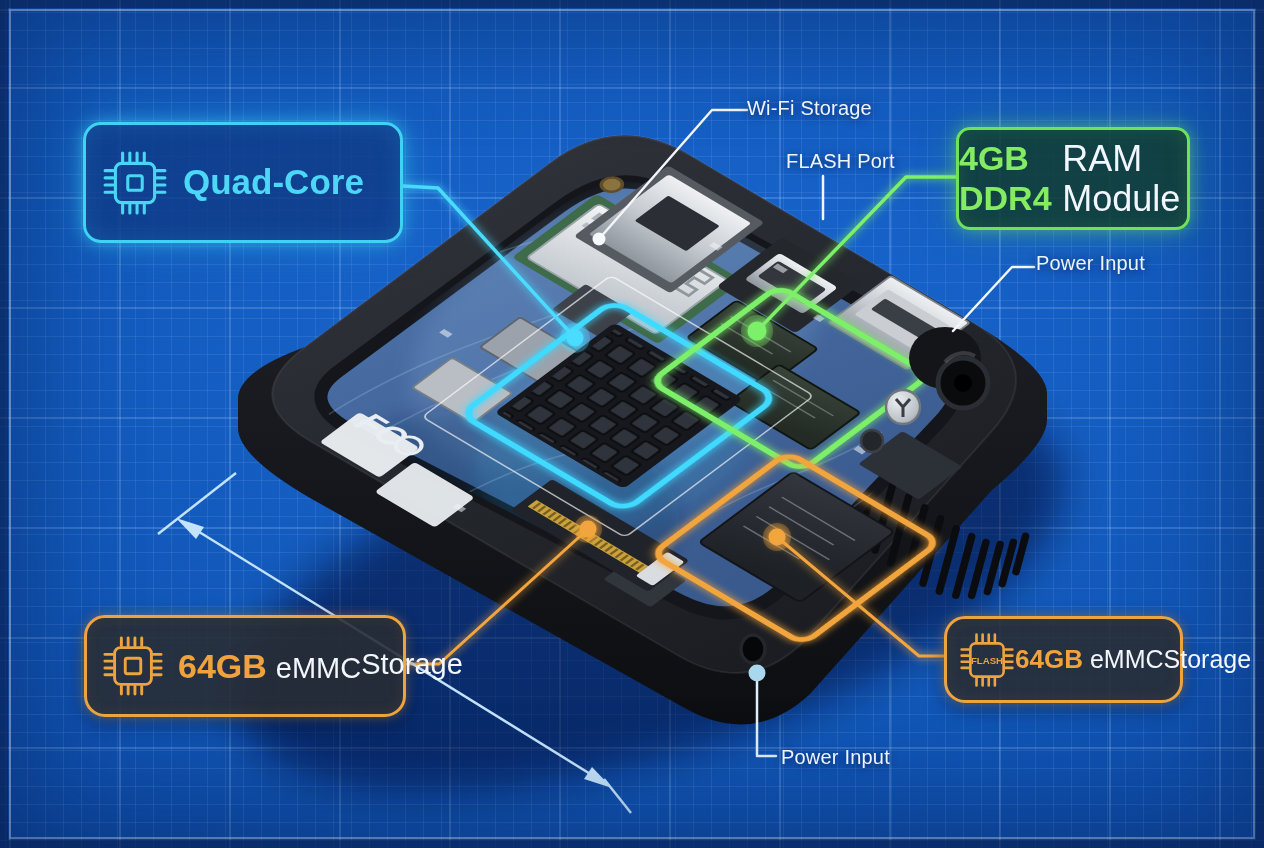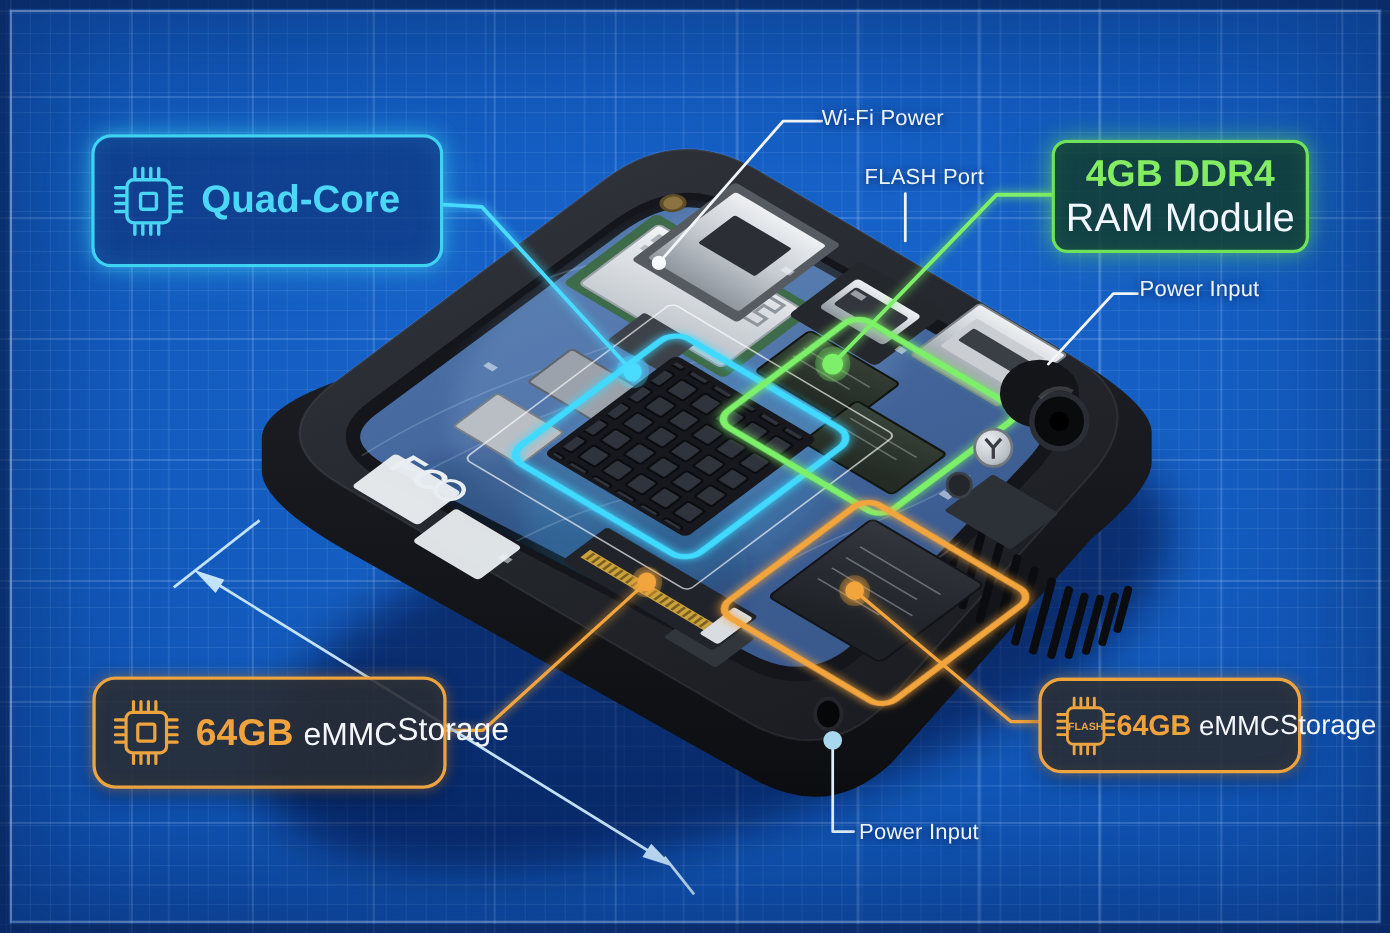--- a/index.html
+++ b/index.html
@@ -18,21 +18,21 @@
         box-shadow:inset 0 0 0 8px rgba(9,30,76,.55), inset 0 0 110px 25px rgba(5,20,60,.35);}
   svg.scene{position:absolute;inset:0;}
 
   .callout{position:absolute;display:flex;align-items:center;box-sizing:border-box;z-index:5;}
   .callout .txt{display:flex;flex-direction:row;justify-content:center;}
   .cpu-box{left:83px;top:122px;width:320px;height:121px;border-radius:18px;
     background:rgba(16,60,136,.84);border:3px solid #3ed3f2;padding:0 16px;gap:15px;
     box-shadow:0 0 16px rgba(62,211,242,.55),0 0 42px rgba(62,211,242,.25),inset 0 0 24px rgba(62,211,242,.14);}
   .cpu-box .t1{color:#4cd7f6;font-size:35px;font-weight:700;line-height:1.15;}
   .cpu-box .t2{color:#f2f7ff;font-size:29px;font-weight:400;line-height:1.1;}
-  .ram-box{left:956px;top:127px;width:234px;height:103px;border-radius:14px;flex-direction:column;
+  .ram-box{left:956px;top:127px;width:234px;height:103px;border-radius:14px;
     justify-content:center;background:rgba(17,61,51,.88);border:3px solid #6ee25a;
     box-shadow:0 0 16px rgba(110,226,90,.5),0 0 40px rgba(110,226,90,.22),inset 0 0 20px rgba(110,226,90,.12);}
   .ram-box .t1{color:#84ec62;font-size:34px;font-weight:700;line-height:1.15;}
   .ram-box .t2{color:#f2f7ff;font-size:36px;line-height:1.1;}
   .st-box{background:rgba(40,44,52,.9);border:3px solid #eda43f;border-radius:21px;
     box-shadow:0 0 12px rgba(237,164,63,.4),0 6px 20px rgba(0,10,40,.45),inset 0 0 16px rgba(237,164,63,.08);}
   .stl-box{left:84px;top:615px;width:322px;height:102px;padding:0 15px;gap:14px;}
   .stl-box .big{color:#f0a33c;font-size:34px;font-weight:700;}
   .stl-box .mid{color:#f3f6fb;font-size:29px;font-weight:400;margin-left:9px;}
   .stl-box .sub{color:#f3f6fb;font-size:29px;line-height:1.2;}
@@ -337,20 +337,20 @@
       <text x="32" y="36.5" text-anchor="middle" font-size="11" font-weight="700" fill="#eda43f">FLASH</text>
     </svg>
     <div class="txt">
       <div>
         <span class="big">64GB</span><span class="mid">eMMC</span>
       </div>
       <span class="sub">Storage</span>
     </div>
   </div>
 
-  <div class="minilabel lbl-wifi">Wi-Fi Power</div>
+  <div class="minilabel lbl-wifi">Wi-Fi Storage</div>
   <div class="minilabel lbl-hdmi">FLASH Port</div>
   <div class="minilabel lbl-pwr-r">Power Input</div>
   <div class="minilabel lbl-pwr-b">Power Input</div>
 
   <div class="frame"></div>
   <div class="edge"></div>
 </div>
 
 </body></html>

